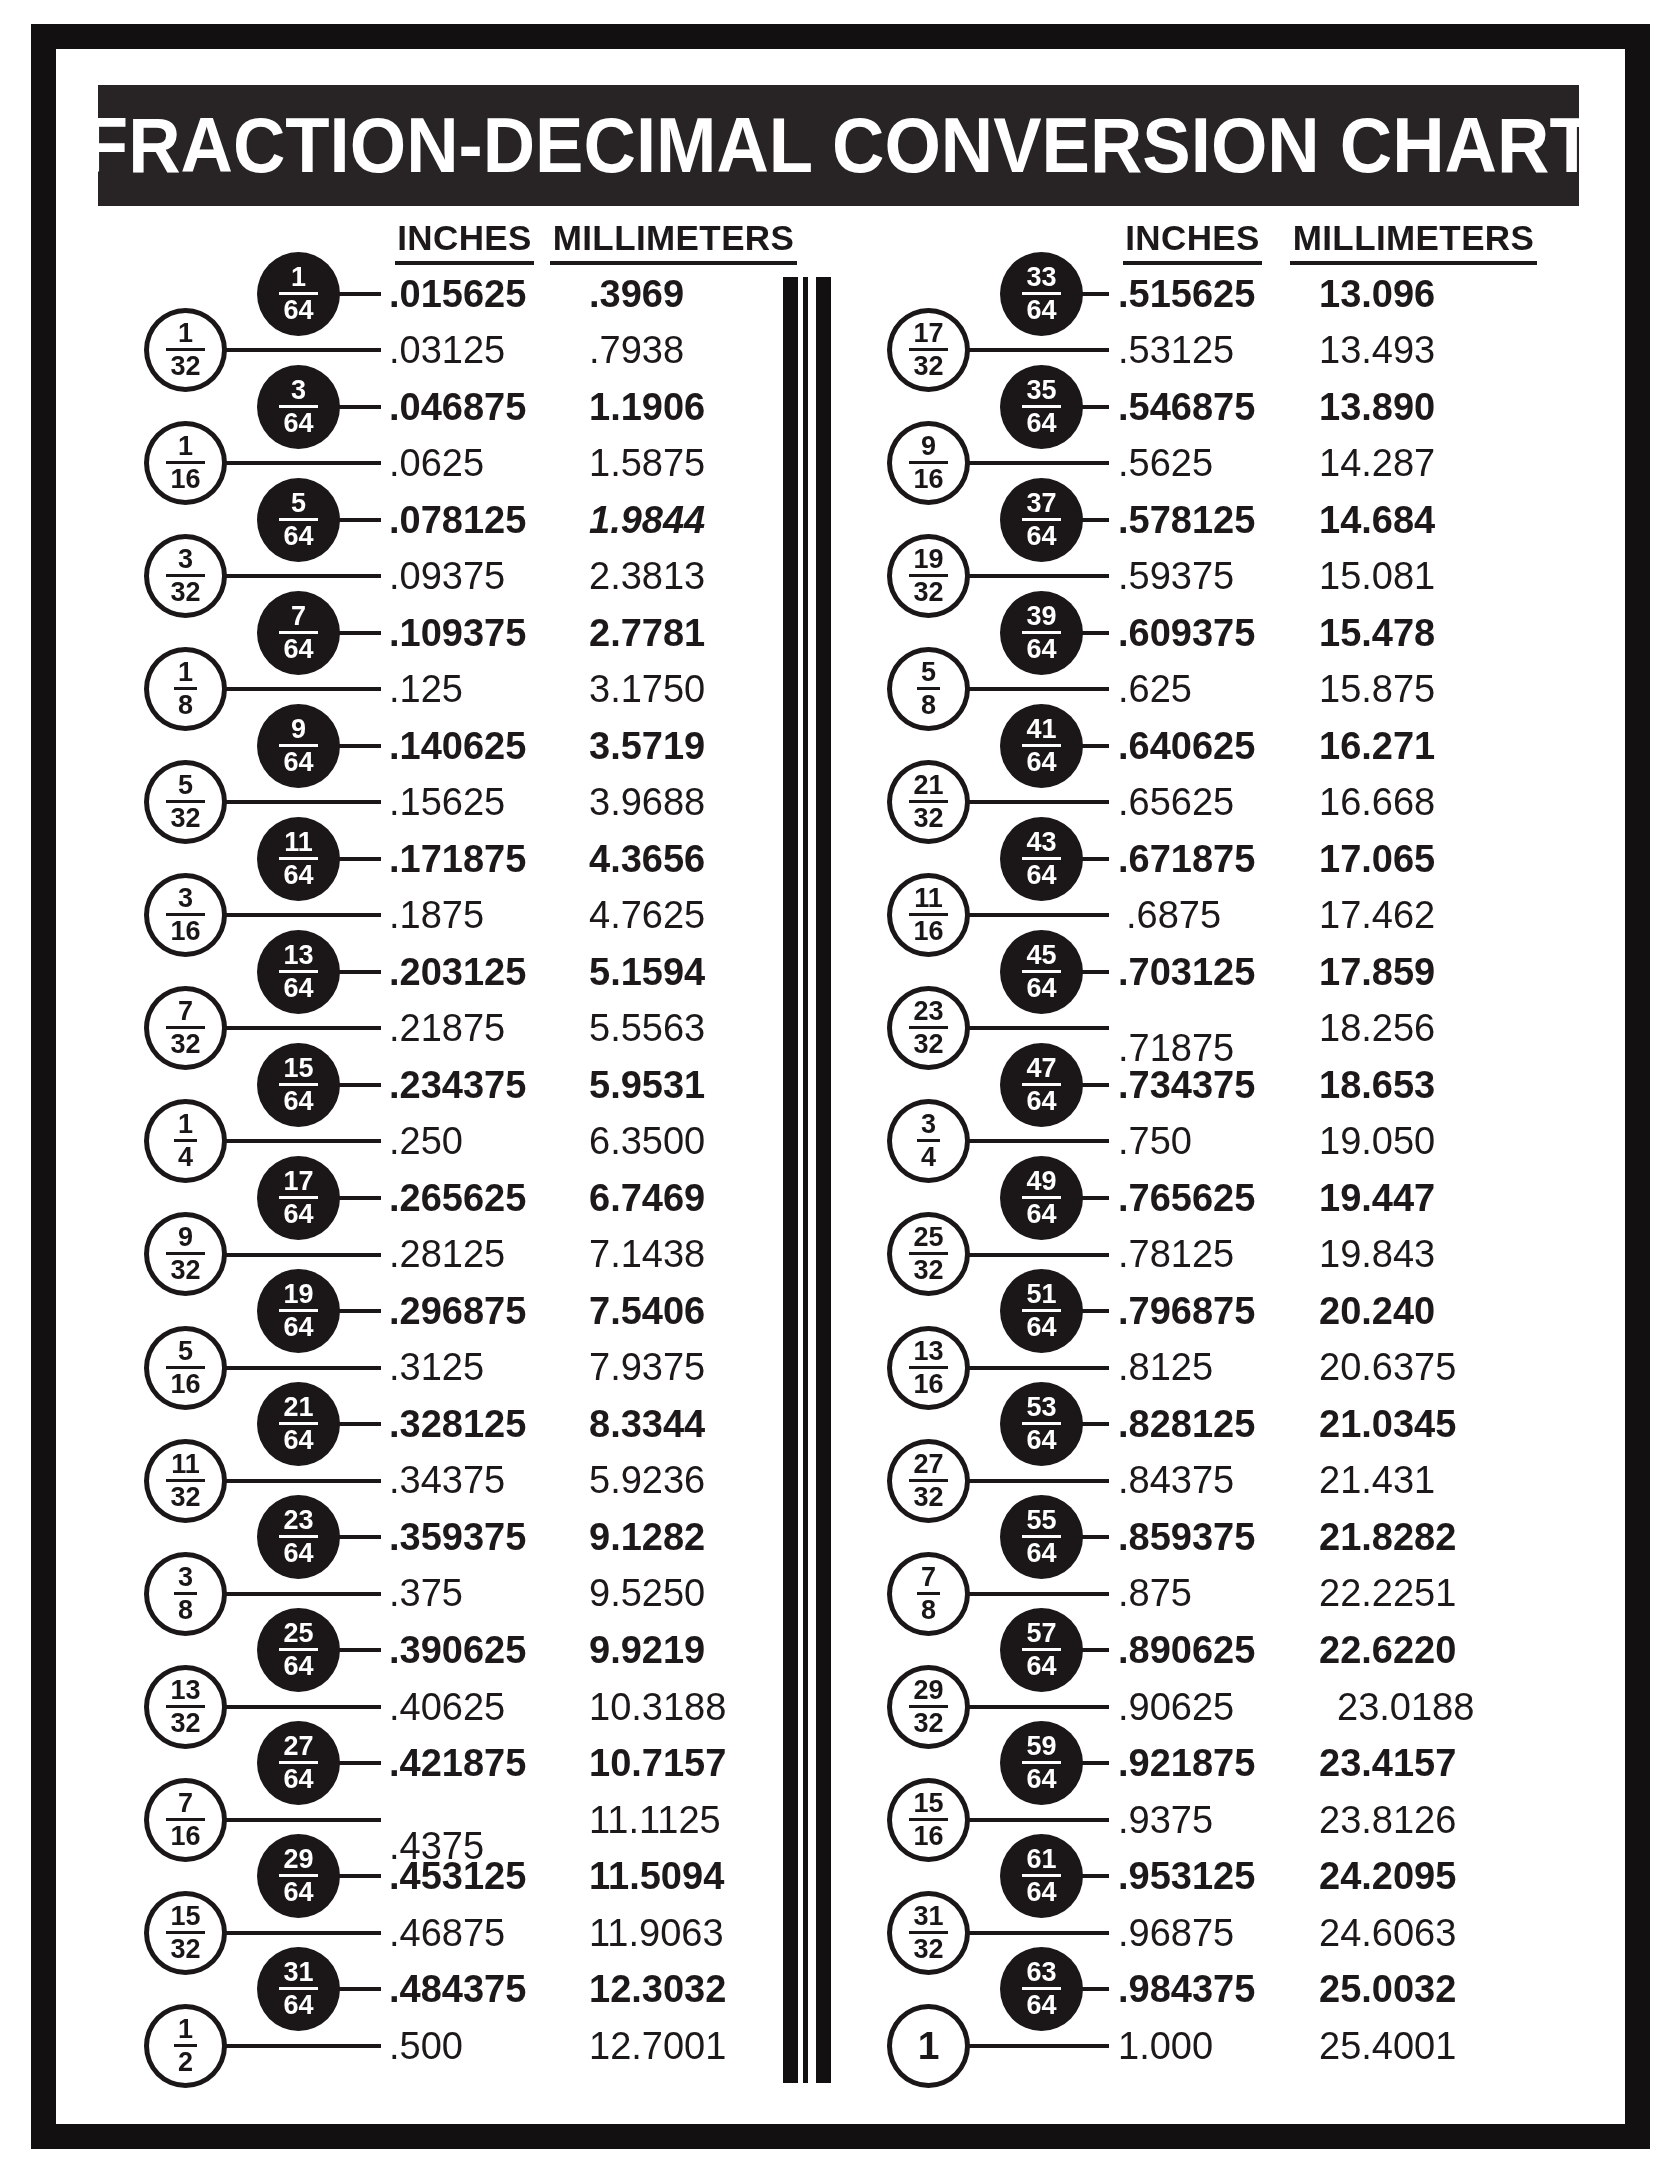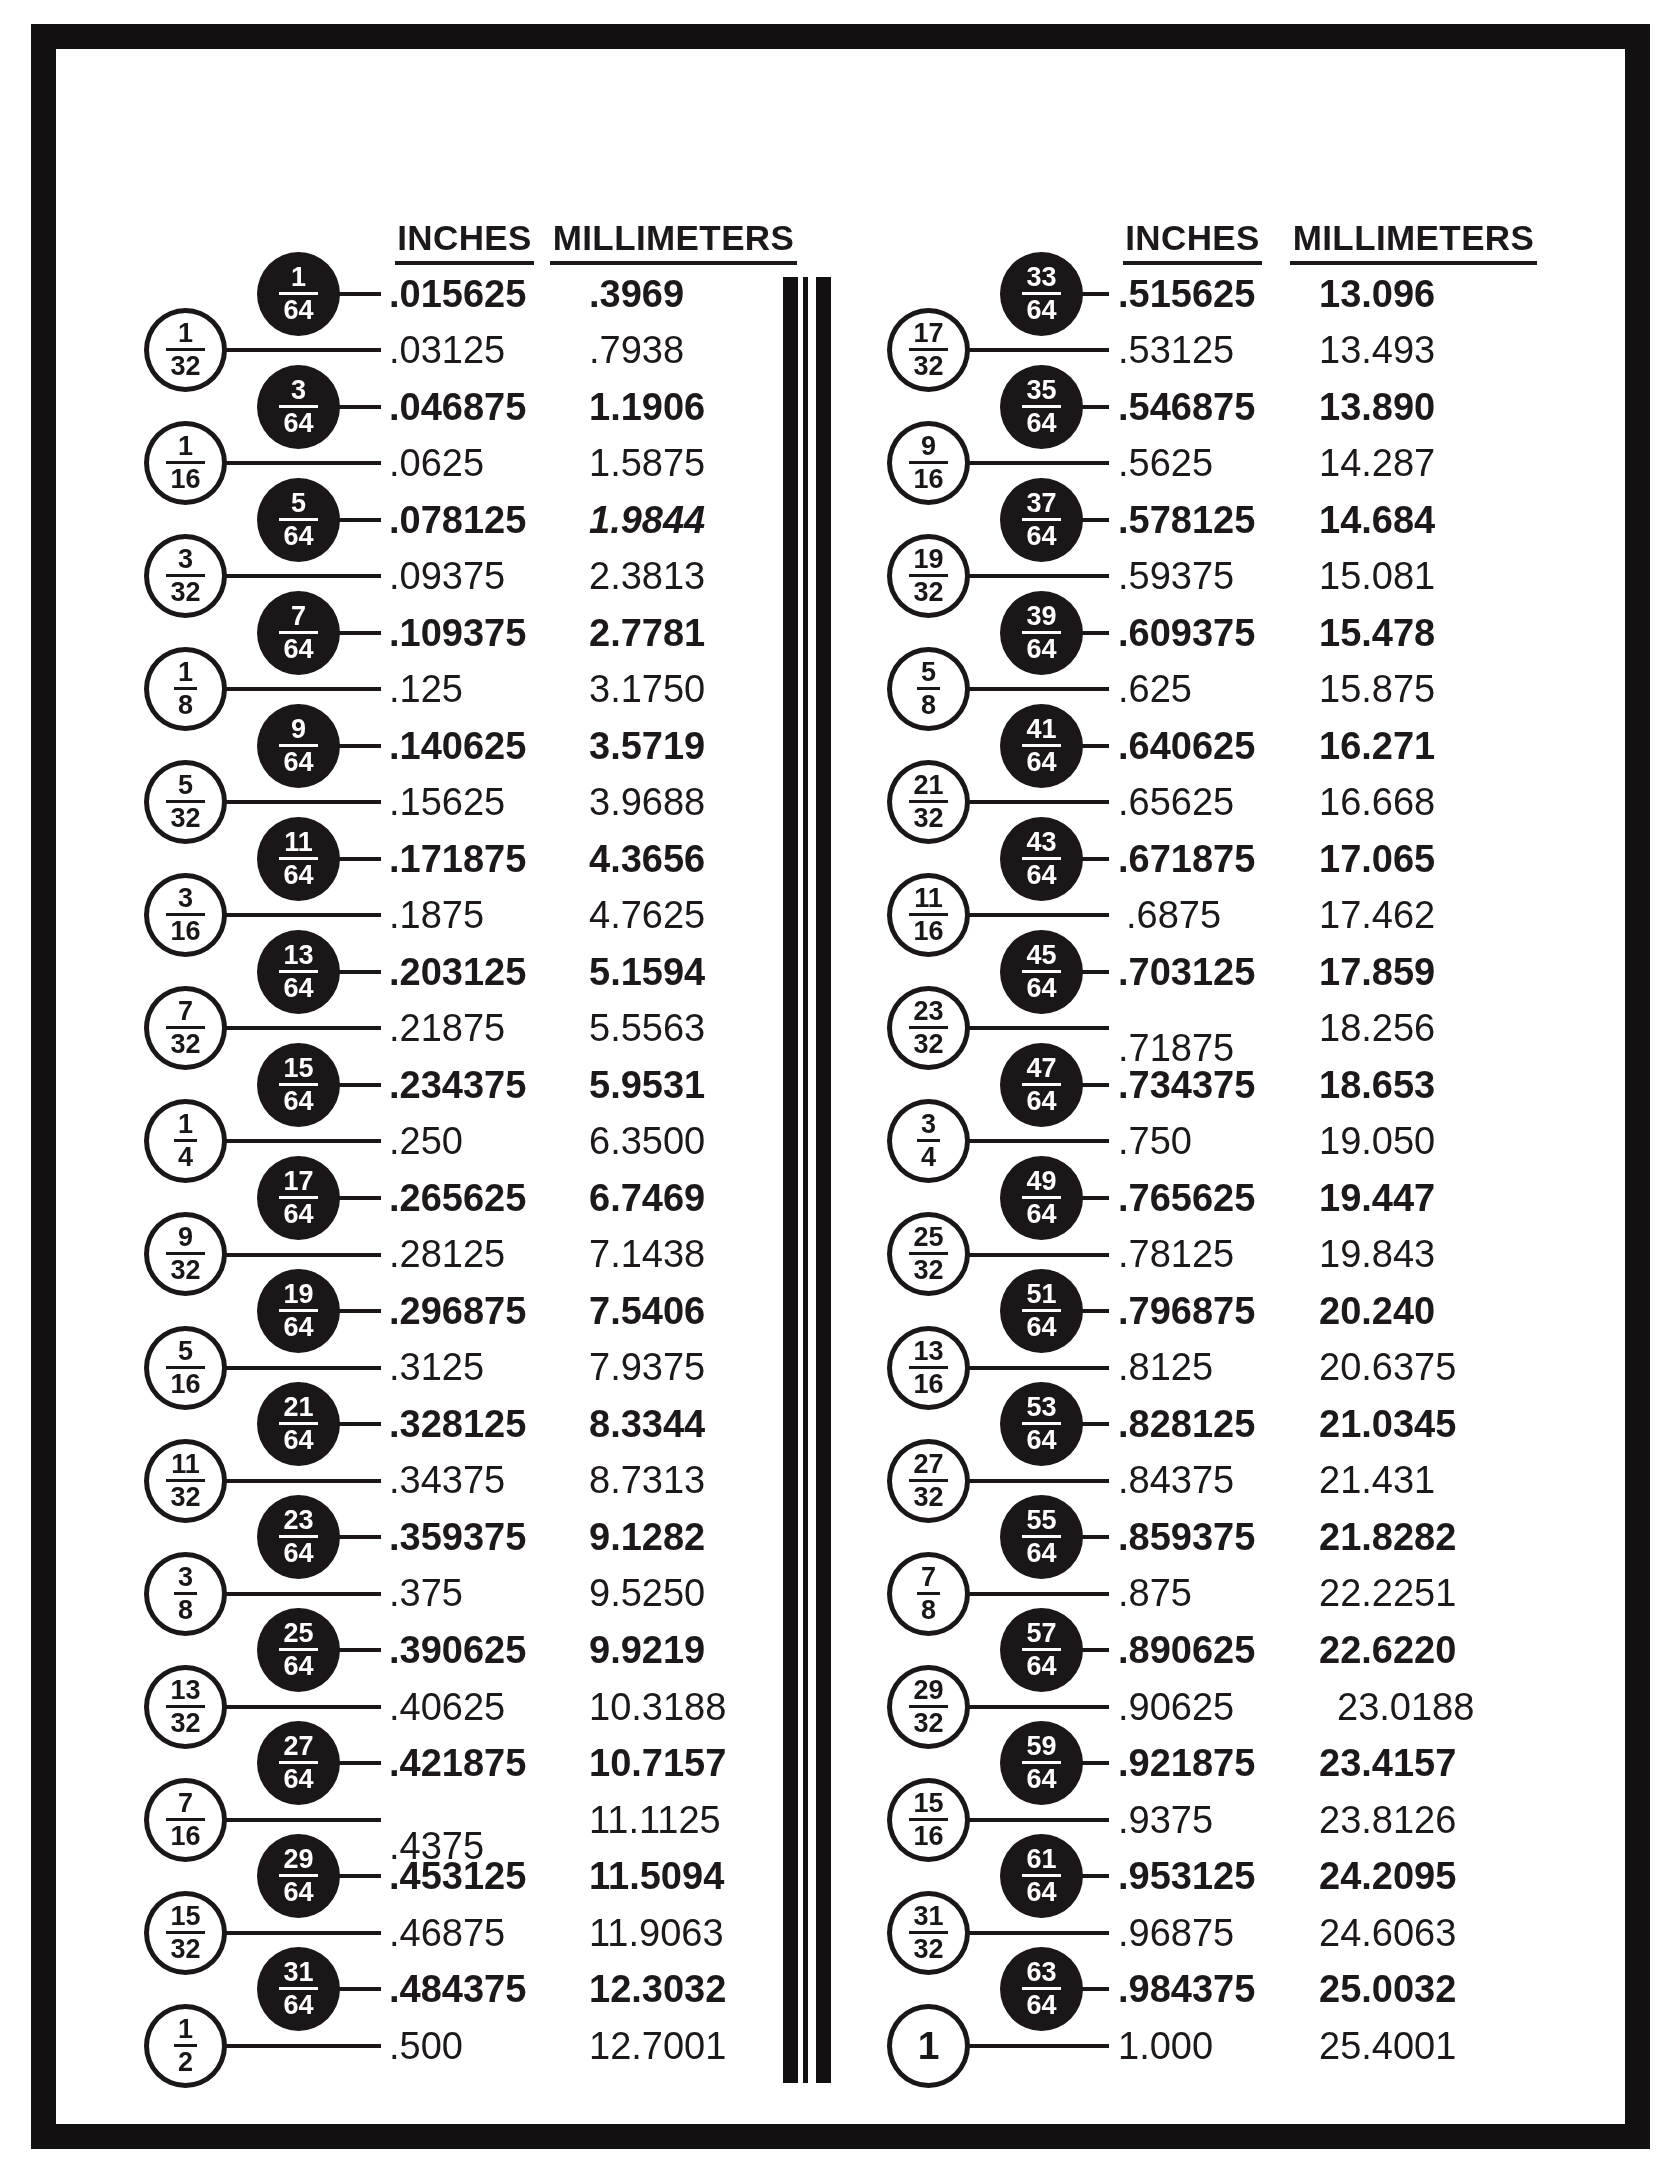--- a/index.html
+++ b/index.html
@@ -64,20 +64,23 @@
 
   .val { position: absolute; height: 43px; line-height: 43px; font-size: 38px; white-space: nowrap; }
   .val.bold { font-weight: 700; }
 </style>
 </head>
 <body>
 
 <div class="page">
   <div class="frame"></div>
 
+  <div class="titlebar">
+    <h1>FRACTION-DECIMAL CONVERSION CHART</h1>
+  </div>
 
   <div class="col-header" style="left:375px; width:179px;">
     <span>INCHES</span>
   </div>
   <div class="col-header" style="left:537px; width:273px;">
     <span>MILLIMETERS</span>
   </div>
   <div class="col-header" style="left:1103px; width:179px;">
     <span>INCHES</span>
   </div>
@@ -257,21 +260,21 @@
         <div class="lead" style="left: 336px; top: 1422px; width: 45px;"></div>
         <div class="val bold" style="left: 389px; top: 1403px;">.328125</div>
         <div class="val bold" style="left: 589px; top: 1403px;">8.3344</div>
       </div>
       <div>
         <div class="circ white" style="left: 144px; top: 1439px;">
           <div class="frac"><div>11</div><div class="den">32</div></div>
         </div>
         <div class="lead" style="left: 223px; top: 1479px; width: 158px;"></div>
         <div class="val" style="left: 389px; top: 1459px;">.34375</div>
-        <div class="val" style="left: 589px; top: 1459px;">8.7313</div>
+        <div class="val" style="left: 589px; top: 1459px;">5.9236</div>
       </div>
       <div>
         <div class="circ black" style="left: 257px; top: 1495px;">
           <div class="frac"><div>23</div><div class="den">64</div></div>
         </div>
         <div class="lead" style="left: 336px; top: 1535px; width: 45px;"></div>
         <div class="val bold" style="left: 389px; top: 1516px;">.359375</div>
         <div class="val bold" style="left: 589px; top: 1516px;">9.1282</div>
       </div>
       <div>

